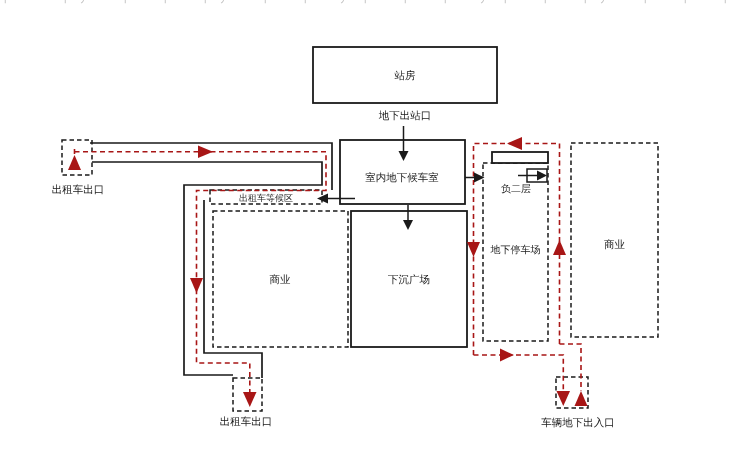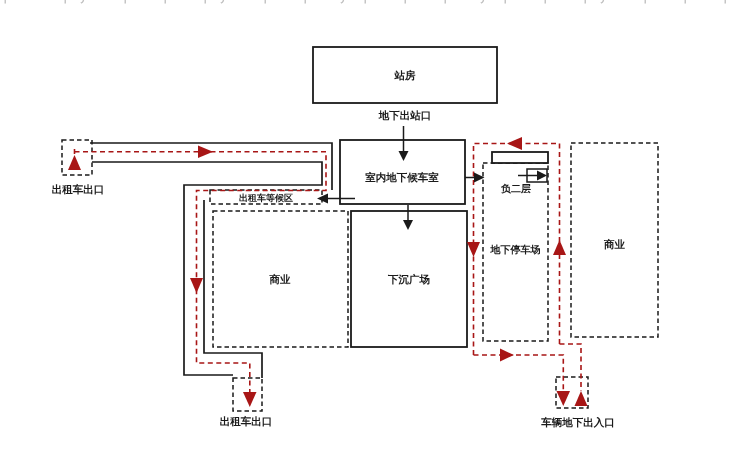--- a/index.html
+++ b/index.html
@@ -1,19 +1,18 @@
 <!DOCTYPE html>
 <html><head>
 <meta charset="utf-8">
 <style>
   html,body{margin:0;padding:0;background:#ffffff;}
   #stage{
     position:relative;width:750px;height:440px;background:#ffffff;overflow:hidden;
     font-family:"DejaVu Sans","Liberation Sans",sans-serif;
-    font-weight:bold;
   }
   #cropped-row{
     position:absolute;top:0;left:0;width:750px;height:5px;overflow:hidden;
     color:#8a8a8a;
   }
   #cropped-row span{
     display:block;margin-top:-9px;font-size:11px;letter-spacing:9px;white-space:nowrap;
     font-family:"DejaVu Sans",sans-serif;opacity:.55;
   }
   svg{position:absolute;top:0;left:0;}

